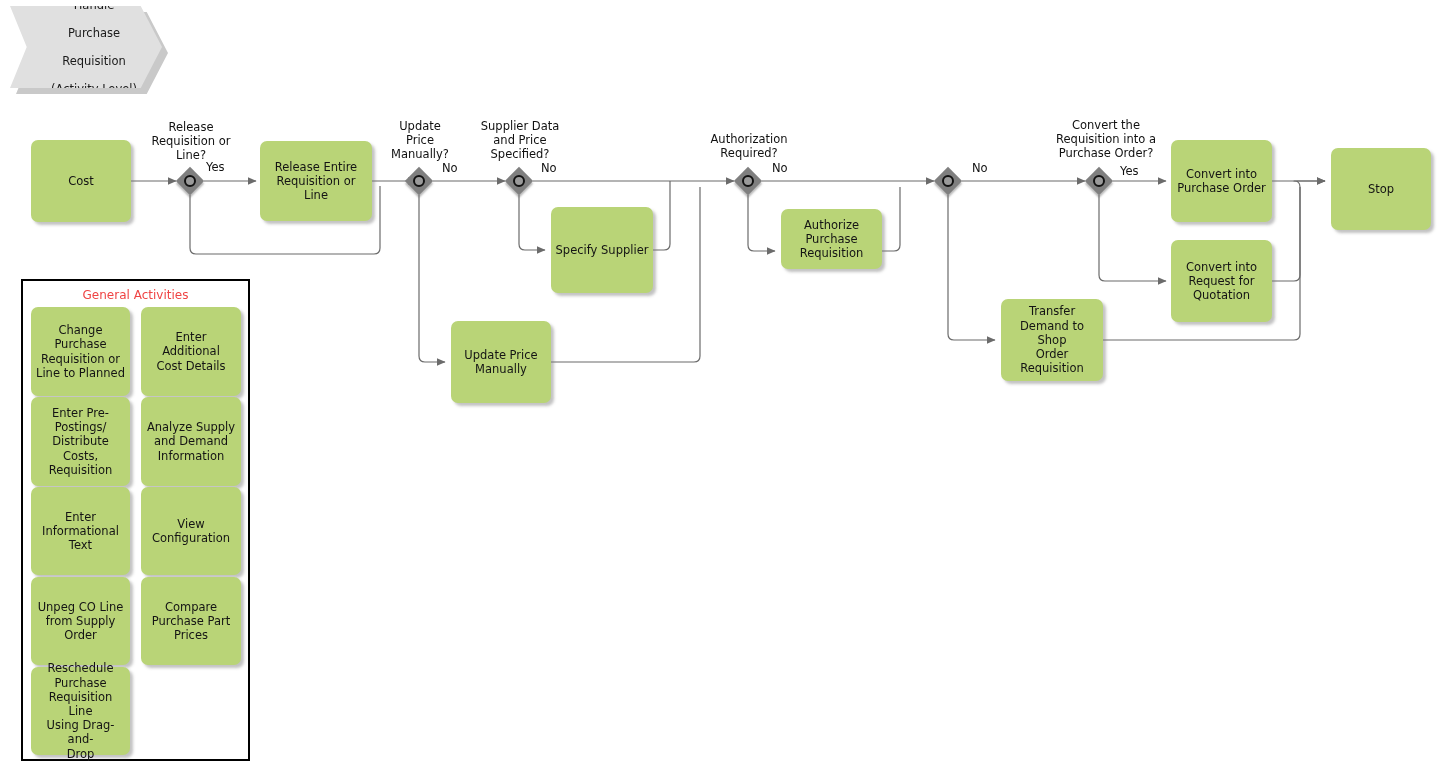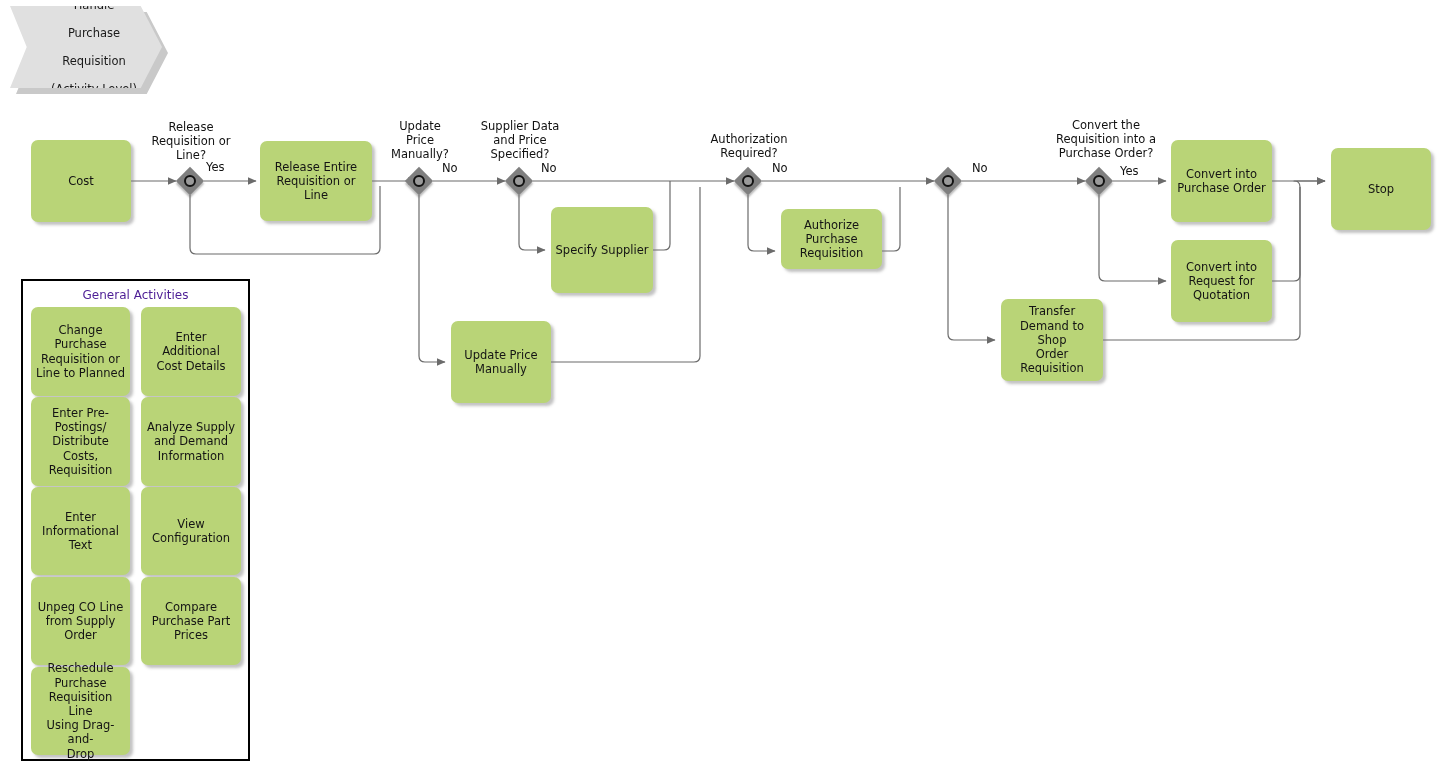--- a/index.html
+++ b/index.html
@@ -118,21 +118,21 @@
     box-sizing: border-box;
     background: #ffffff;
     border: 2px solid #000000;
   }
   .panel-title {
     position: absolute;
     width: 100%;
     text-align: center;
     font-size: 12px;
     line-height: 15px;
-    color: #4c1d95;
+    color: #ef4444;
   }
 </style>
 </head>
 <body>
 
 <div id="canvas">
 
   <svg id="wires" viewBox="0 0 1440 770" xmlns="http://www.w3.org/2000/svg">
     <defs>
       <marker id="ah" markerWidth="9" markerHeight="8" refX="8.4" refY="4" orient="auto" markerUnits="userSpaceOnUse">

